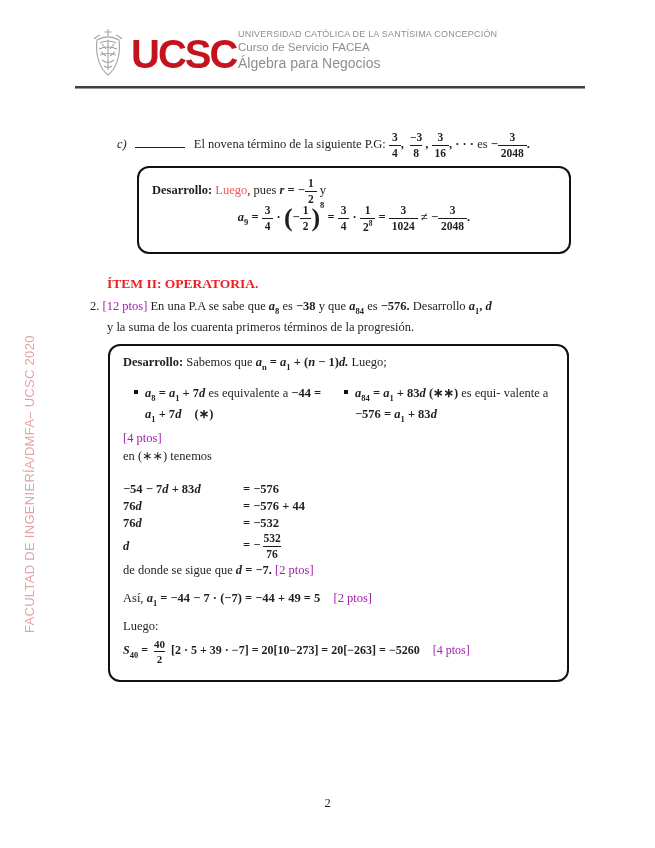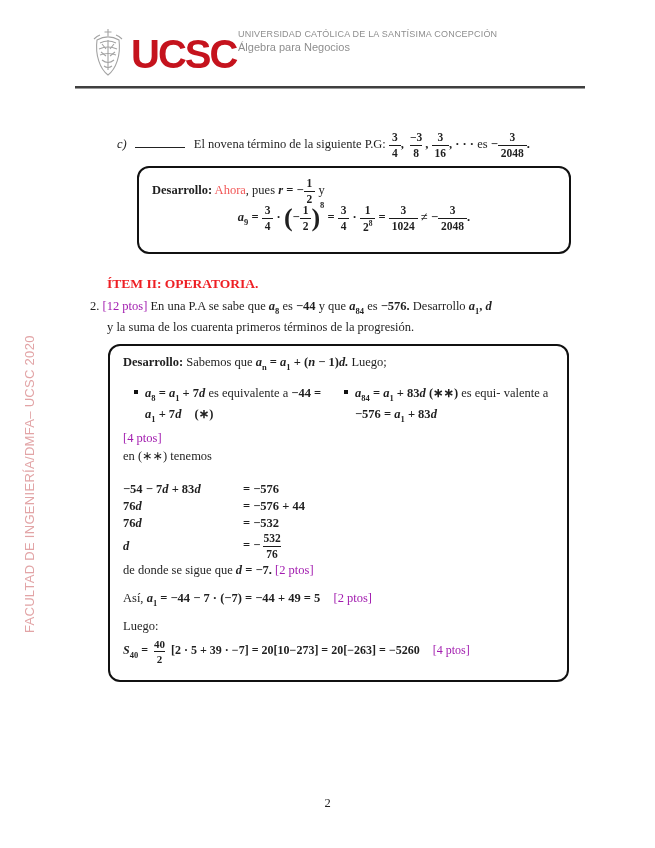--- a/index.html
+++ b/index.html
@@ -21,21 +21,21 @@
   .blank{display:inline-block;width:50px;height:1px;border-bottom:1.2px solid #222;margin:0 6px;vertical-align:baseline;}
 
   
   #crest{position:absolute;top:27px;left:88px;}
   #wordmark{position:absolute;top:34px;left:131px;font-family:"Liberation Sans",sans-serif;
             font-weight:bold;font-size:40px;line-height:1;letter-spacing:-2px;color:#c5131d;}
   #htext{position:absolute;top:29px;left:238px;font-family:"Liberation Sans",sans-serif;color:#8e8e8e;}
   #htext .h1{font-size:9px;letter-spacing:.2px;margin-bottom:2px;}
   #htext .h2{font-size:11.5px;color:#e8342e;margin-bottom:1px;}
   #htext .h3{font-size:11.5px;margin-bottom:2px;}
-  #htext .h4{font-size:11px;}
+  #htext .h4{font-size:14px;}
   #headrule{position:absolute;top:86px;left:75px;width:510px;height:0;
             border-top:2px solid #3f3f3f;border-bottom:1px solid #9a9a9a;}
 
   
   #sidebar{position:absolute;left:22px;top:181px;height:452px;writing-mode:vertical-rl;
            transform:rotate(180deg);font-family:"Liberation Sans",sans-serif;
            font-size:13px;color:#e2a4a6;white-space:nowrap;letter-spacing:.3px;}
 
   
   #qc{position:absolute;top:131px;left:117px;width:460px;}
@@ -90,20 +90,21 @@
       <path d="M9 13 C7 28 12 42 20 48 C28 42 33 28 31 13 C24 9 16 9 9 13 Z"></path>
       <path d="M12 16 q8 -4 16 0 M11 22 q9 -4 18 0 M12 28 q8 -3 16 0"></path>
       <path d="M14 33 q6 5 12 0 M16 39 q4 3 8 0"></path>
       <path d="M20 13 v30 M14 17 l4 5 M26 17 l-4 5 M13 25 l5 4 M27 25 l-5 4"></path>
       <path d="M6 12 q3 -3 6 -4 M34 12 q-3 -3 -6 -4"></path>
     </svg>
   </div>
   <div id="wordmark">UCSC</div>
   <div id="htext">
     <div class="h1">UNIVERSIDAD CATÓLICA DE LA SANTÍSIMA CONCEPCIÓN</div>
+    <div class="h3">Curso de Servicio FACEA</div>
     <div class="h4">Álgebra para Negocios</div>
   </div>
   <div id="headrule"></div>
 
   <div id="sidebar">FACULTAD DE INGENIERÍA/DMFA– UCSC 2020</div>
 
   <div id="qc" class="line">
     <span class="qlabel">c)</span><span class="blank"></span>
     <span>El novena término de la siguiente P.G:</span>
     <span class="frac">
@@ -122,21 +123,21 @@
     <span>es</span>
     <span class="mb">−</span><span class="frac">
         <span class="num">3</span>
         <span class="den">2048</span>
       </span><span class="mb">.</span>
   </div>
 
   <div id="box1">
     <div id="b1-line1" class="line">
       <span class="mb">Desarrollo:</span>
-      <span class="red-soft">Ahora</span><span>, pues</span>
+      <span class="red-soft">Luego</span><span>, pues</span>
       <span class="m">r</span>
       <span class="mb">= −</span><span class="frac">
           <span class="num">1</span>
           <span class="den">2</span>
         </span>
       <span>y</span>
     </div>
     <div id="b1-eq" class="line">
       <span class="m">a</span><sub>9</sub>
       <span class="mb">=</span>
@@ -173,21 +174,21 @@
 
   <div id="item-heading">ÍTEM II: OPERATORIA.</div>
 
   <div id="q2">
     <div class="line">
       <span>2.</span>
       <span class="blue">[12 ptos]</span>
       <span>En una P.A se sabe que</span>
       <span class="m">a</span><sub>8</sub>
       <span>es</span>
-      <span class="mb">−44</span>
+      <span class="mb">−38</span>
       <span>y que</span>
       <span class="m">a</span><sub>84</sub>
       <span>es</span>
       <span class="mb">−576.</span>
       <span>Desarrollo</span>
       <span class="m">a</span><sub>1</sub><span class="mb">,</span>
       <span class="m">d</span>
     </div>
     <div class="l2">y la suma de los cuarenta primeros términos de la progresión.</div>
   </div>

